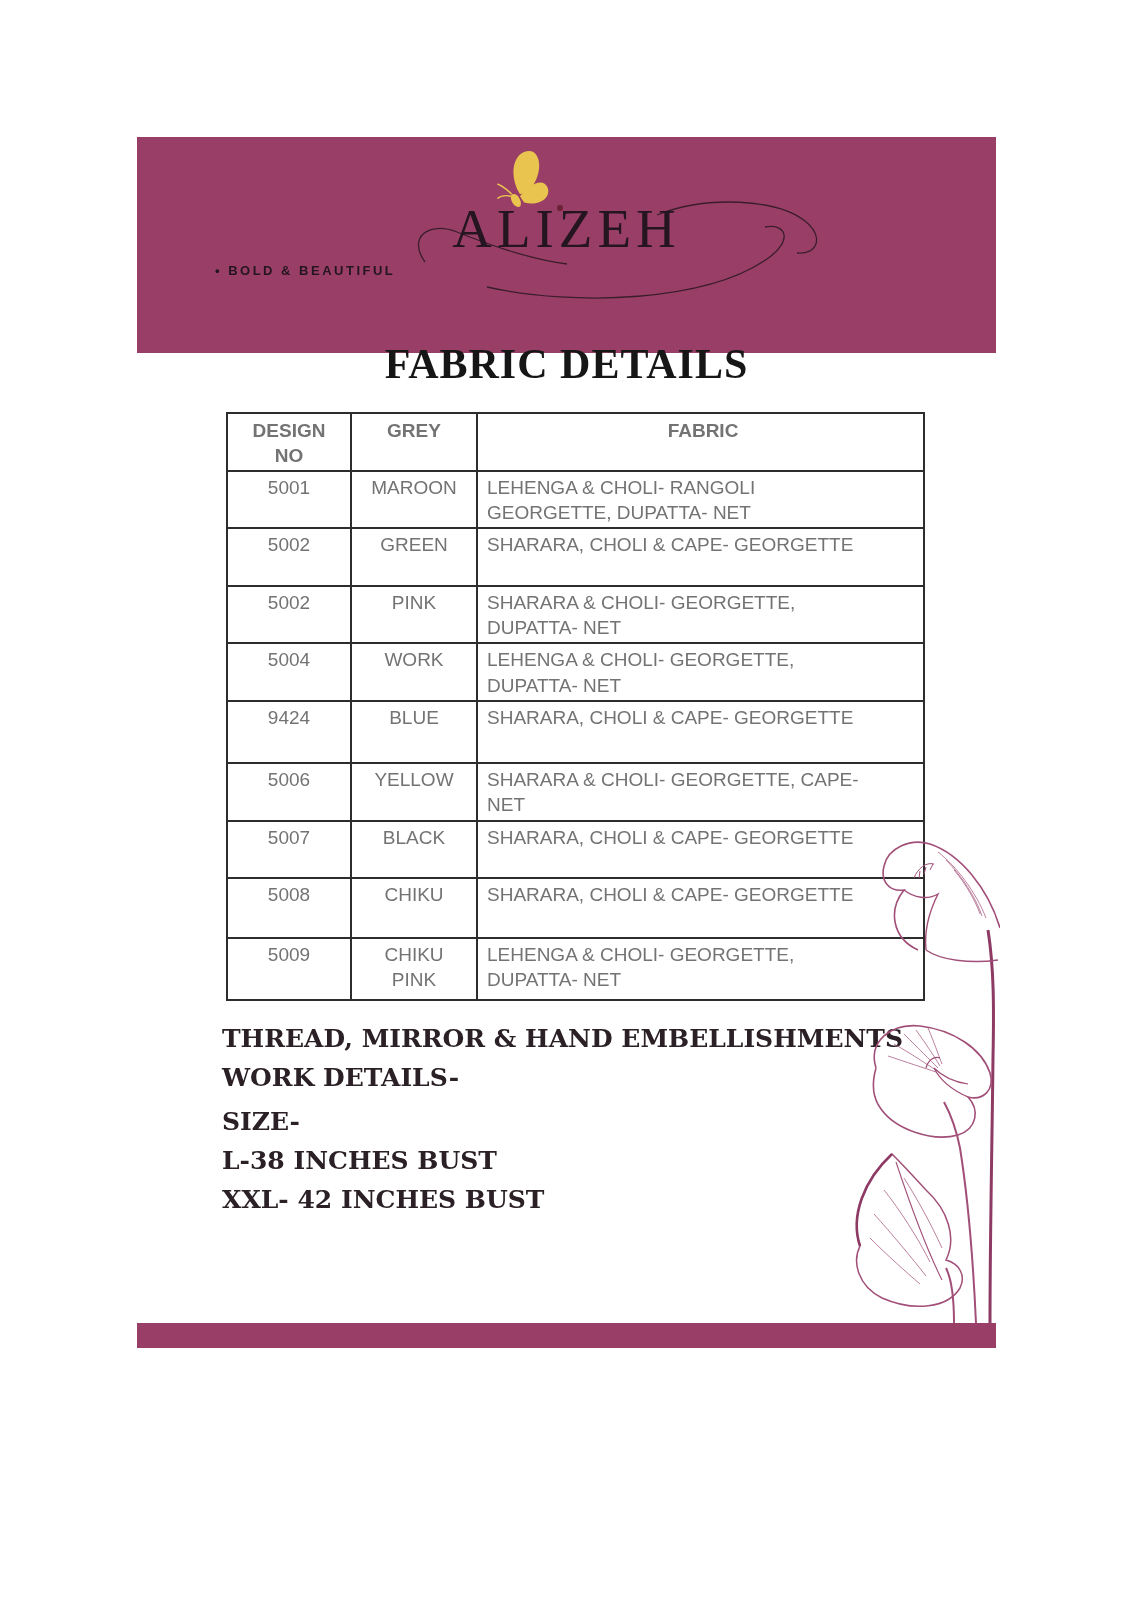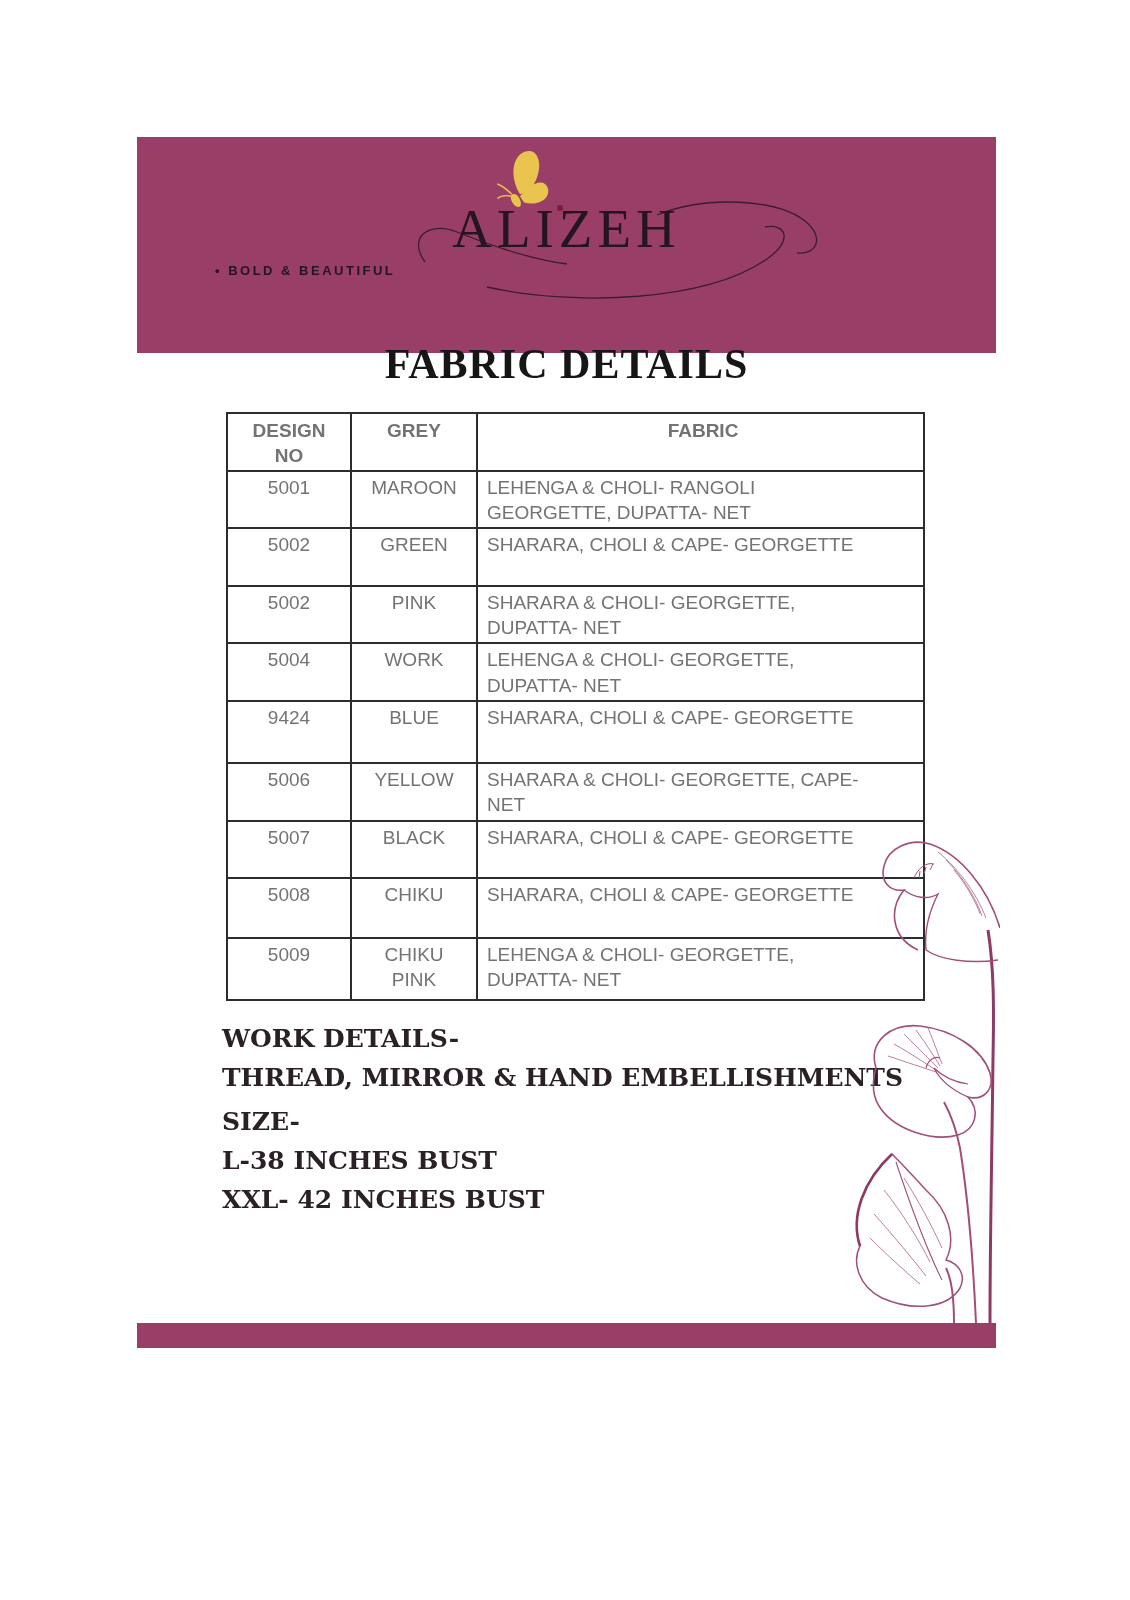--- a/index.html
+++ b/index.html
@@ -141,22 +141,22 @@
         <td class="col-design">5009</td>
         <td class="col-color">CHIKU
 PINK</td>
         <td class="col-fabric">LEHENGA &amp; CHOLI- GEORGETTE,
 DUPATTA- NET</td>
       </tr>
     </tbody>
   </table>
 
   <div class="details">
+    <div class="line">THREAD, MIRROR &amp; HAND EMBELLISHMENTS</div>
     <div class="line">WORK DETAILS-</div>
-    <div class="line">THREAD, MIRROR &amp; HAND EMBELLISHMENTS</div>
     <div class="line gap">SIZE-</div>
     <div class="line">L-38 INCHES BUST</div>
     <div class="line">XXL- 42 INCHES BUST</div>
   </div>
 
   <svg class="flower" viewBox="0 0 170 505" fill="none">
 
     <path d="M 160,505 C 160,420 162,330 163,240 C 164,190 164,150 158,112" stroke="#8d3a64" stroke-width="3"></path>
     <path d="M 146,505 C 143,440 138,380 130,330 C 126,310 120,295 114,284" stroke="#a14f78" stroke-width="2"></path>
     <path d="M 124,505 C 124,478 122,462 116,450" stroke="#a14f78" stroke-width="2"></path>

